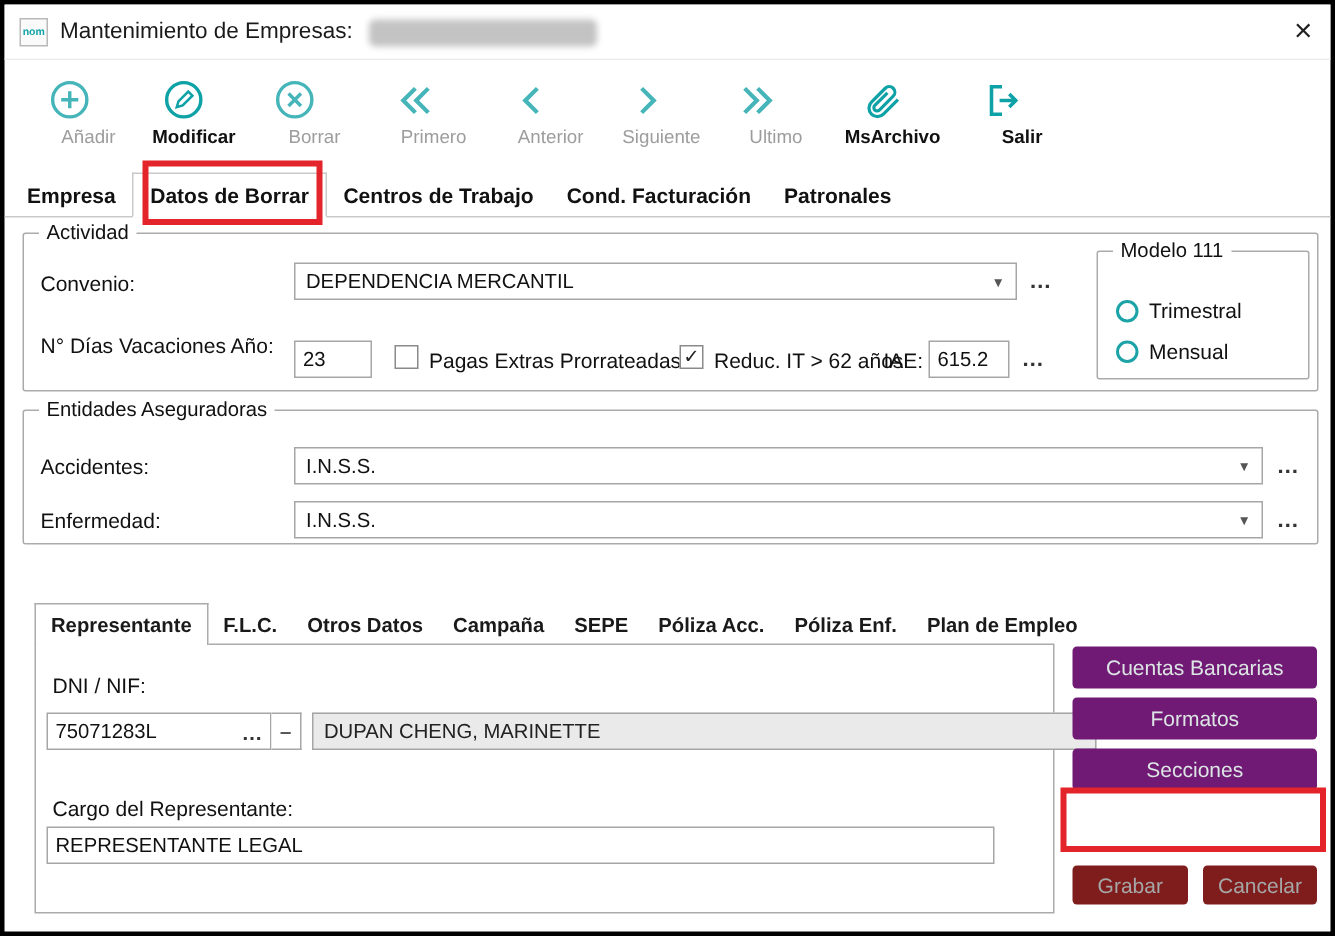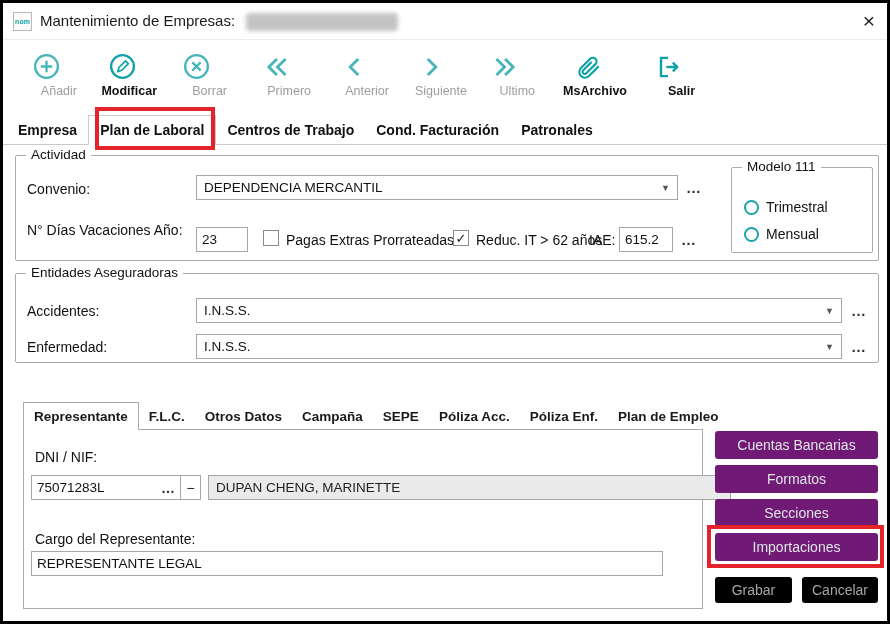--- a/index.html
+++ b/index.html
@@ -56,21 +56,21 @@
   .dnibox input { border:none; outline:none; width:110px; font-size:13.5px; font-family:"Liberation Sans","DejaVu Sans",sans-serif; color:#111; }
   .dnibox .inline-dots { margin-left:auto; font-size:14px; font-weight:bold; color:#333; cursor:pointer; }
   .minusbtn { width:20px; height:25px; border:1px solid #a6a6a6; border-left:none; background:#fff; display:flex;
               align-items:center; justify-content:center; font-size:14px; color:#222; cursor:pointer; }
   .namefield { position:absolute; left:205px; top:472px; width:523px; height:25px; background:#eaeaea; border:1px solid #a6a6a6;
                display:flex; align-items:center; padding:0 7px; font-size:13.5px; color:#222; }
 
   
   .sbtn { position:absolute; left:712px; width:163px; height:28px; background:#701a75; color:#dde4e4; font-size:14px;
           display:flex; align-items:center; justify-content:center; border-radius:3px; cursor:pointer; }
-  .fbtn { position:absolute; top:574px; width:77px; height:26px; background:#000000; color:#a6a6a6; font-size:14px;
+  .fbtn { position:absolute; top:574px; width:77px; height:26px; background:#7f1d1d; color:#a6a6a6; font-size:14px;
           display:flex; align-items:center; justify-content:center; border-radius:3px; cursor:default; }
 
   
   .redbox { position:absolute; border:4px solid #E3242B; z-index:20; pointer-events:none; }
 </style>
 </head>
 <body>
 
 <div class="window">
 
@@ -161,21 +161,21 @@
       <svg width="28" height="28" viewBox="0 0 26 26">
           <path d="M13 4.5H6.5v17H13" fill="none" stroke="currentColor" stroke-width="2.2"></path>
           <path d="M11.5 13h9.5M17.5 9l4 4-4 4" fill="none" stroke="currentColor" stroke-width="2.2"></path>
         </svg>
     </div>
     <div class="lb">Salir</div>
   </div>
 
   <div class="tabsrow">
     <span class="tab">Empresa</span>
-    <span class="tab active">Plan de Laboral</span>
+    <span class="tab active">Datos de Borrar</span>
     <span class="tab">Centros de Trabajo</span>
     <span class="tab">Cond. Facturación</span>
     <span class="tab">Patronales</span>
   </div>
 
   <div class="group" style="left:12px;top:152px;width:864px;height:106px;">
     <span class="legend">Actividad</span>
   </div>
 
   <div class="lab" style="left:24px;top:178px;">Convenio:</div>
@@ -246,21 +246,20 @@
     <div class="minusbtn">−</div>
   </div>
   <div class="namefield">DUPAN CHENG, MARINETTE</div>
 
   <div class="lab" style="left:32px;top:528px;">Cargo del Representante:</div>
   <input class="input" style="left: 28px; top: 548px; width: 632px;" value="REPRESENTANTE LEGAL">
 
   <div class="sbtn" style="top:428px;">Cuentas Bancarias</div>
   <div class="sbtn" style="top:462px;">Formatos</div>
   <div class="sbtn" style="top:496px;">Secciones</div>
-  <div class="sbtn" style="top:530px;">Importaciones</div>
 
   <div class="fbtn" style="left:712px;">Grabar</div>
   <div class="fbtn" style="left:799px;width:76px;">Cancelar</div>
 
   <div class="redbox" style="left:92px;top:104px;width:120px;height:43px;"></div>
   <div class="redbox" style="left:704px;top:522px;width:177px;height:43px;"></div>
 
 </div>
 
 </body></html>

